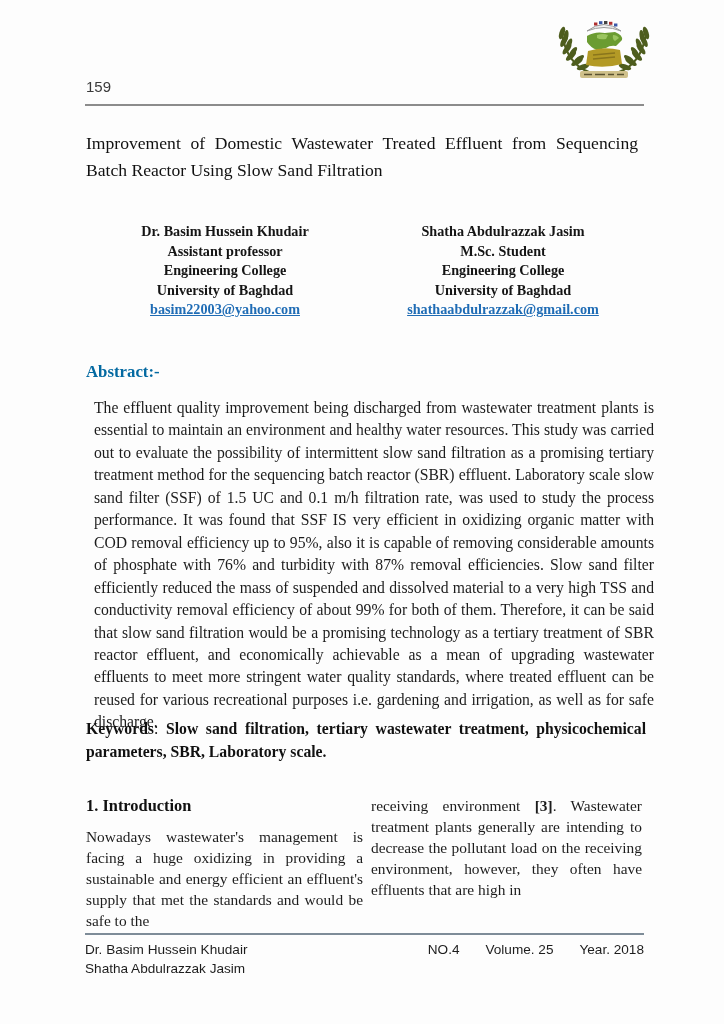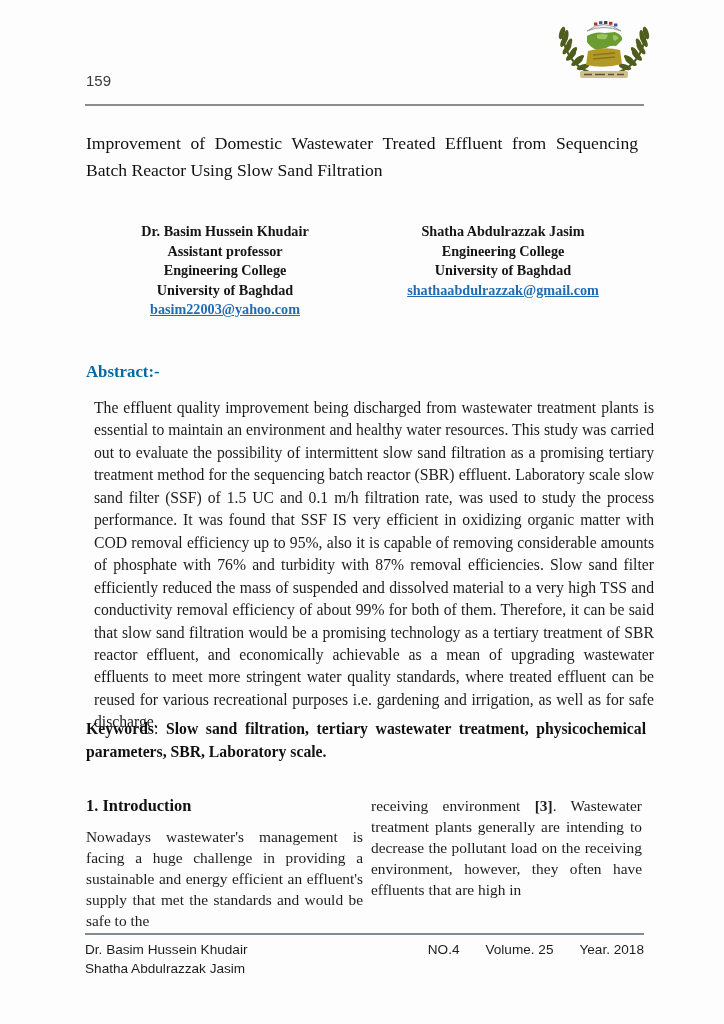--- a/index.html
+++ b/index.html
@@ -5,21 +5,21 @@
   * { margin:0; padding:0; box-sizing:border-box; }
   html,body { width:724px; height:1024px; }
   body {
     background:#fdfdfd;
     font-family:"Liberation Serif", serif;
     color:#1c1c1c;
     position:relative;
     overflow:hidden;
   }
   .page-number {
-    position:absolute; left:86px; top:72px;
+    position:absolute; left:86px; top:78px;
     font-family:"Liberation Sans", sans-serif;
     font-size:15px; color:#3a3a3a;
   }
   .logo {
     position:absolute; left:553px; top:12px; width:102px; height:74px;
   }
   .rule {
     position:absolute; left:85px; width:559px; height:2px; background:#8c8c8c;
   }
   .top-rule { top:104px; }
@@ -138,36 +138,37 @@
 <div class="authors">
   <div class="author-block">
     <div>Dr. Basim Hussein Khudair</div>
     <div>Assistant professor</div>
     <div>Engineering College</div>
     <div>University of Baghdad</div>
     <div><a>basim22003@yahoo.com</a></div>
   </div>
   <div class="author-block">
     <div>Shatha Abdulrazzak Jasim</div>
+    <div>M.Sc. Student</div>
     <div>Engineering College</div>
     <div>University of Baghdad</div>
     <div><a>shathaabdulrazzak@gmail.com</a></div>
   </div>
 </div>
 
 <div class="abstract-heading">Abstract:-</div>
 
 <p class="abstract-body">The effluent quality improvement being discharged from wastewater treatment plants is essential to maintain an environment and healthy water resources. This study was carried out to evaluate the possibility of intermittent slow sand filtration as a promising tertiary treatment method for the sequencing batch reactor (SBR) effluent. Laboratory scale slow sand filter (SSF) of 1.5 UC and 0.1 m/h filtration rate, was used to study the process performance. It was found that SSF IS very efficient in oxidizing organic matter with COD removal efficiency up to 95%, also it is capable of removing considerable amounts of phosphate with 76% and turbidity with 87% removal efficiencies. Slow sand filter efficiently reduced the mass of suspended and dissolved material to a very high TSS and conductivity removal efficiency of about 99% for both of them. Therefore, it can be said that slow sand filtration would be a promising technology as a tertiary treatment of SBR reactor effluent, and economically achievable as a mean of upgrading wastewater effluents to meet more stringent water quality standards, where treated effluent can be reused for various recreational purposes i.e. gardening and irrigation, as well as for safe discharge.</p>
 
 <p class="keywords"><span>Keywords</span><span class="colon">: </span><span>Slow sand filtration, tertiary wastewater treatment, physicochemical parameters, SBR, Laboratory scale.</span></p>
 
 <div class="intro">
   <div class="col-left">
     <div class="intro-heading">1. Introduction</div>
-    <p class="col-par">Nowadays wastewater's management is facing a huge challenge in providing a sustainable and energy efficient an effluent's supply that met the standards and would be safe to the</p>
+    <p class="col-par">Nowadays wastewater's management is facing a huge oxidizing in providing a sustainable and energy efficient an effluent's supply that met the standards and would be safe to the</p>
   </div>
   <div class="col-right">
     <p class="col-par"><span>receiving environment </span><span class="cite">[3]</span><span>. Wastewater treatment plants generally are intending to decrease the pollutant load on the receiving environment, however, they often have effluents that are high in</span></p>
   </div>
 </div>
 
 <div class="rule footer-rule"></div>
 
 <div class="footer">
   <div class="footer-left">

